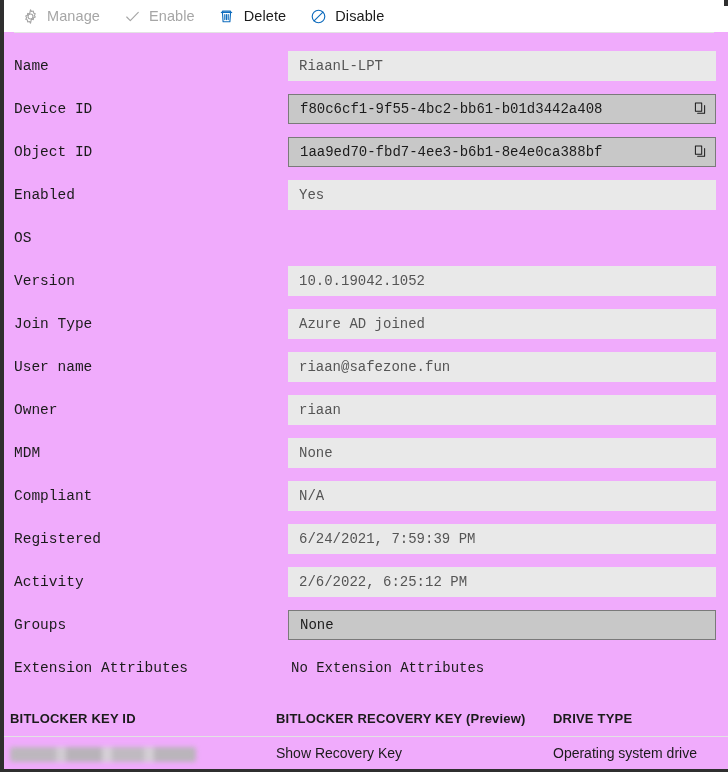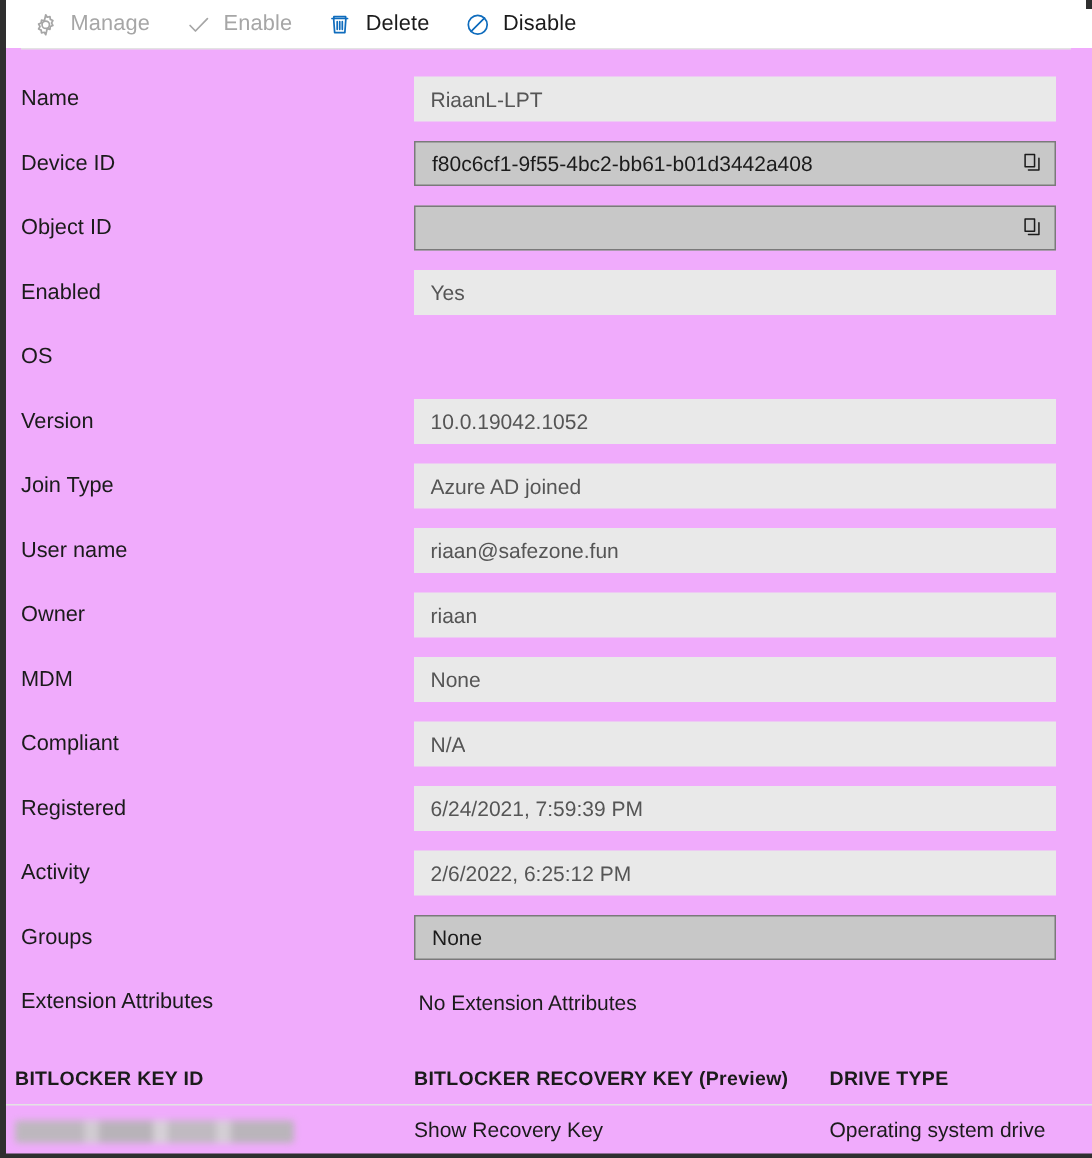--- a/index.html
+++ b/index.html
@@ -88,37 +88,38 @@
     width: 700px; height: 1px;
     background: #e3e3e3;
   }
 
   
   .form {
     position: absolute;
     left: 4px;
     top: 44px;
     width: 724px;
+    font-family: Liberation Mono, monospace;
   }
   .row {
     position: relative;
     height: 43px;
     display: flex;
     align-items: center;
   }
   .row .label {
     position: absolute;
     left: 10px;
     font-size: 14.5px;
     color: #1b1b1b;
     white-space: nowrap;
   }
   .row .valuebox {
     position: absolute;
-    left: 272px;
+    left: 284px;
     width: 428px;
     height: 30px;
     box-sizing: border-box;
     display: flex;
     align-items: center;
     padding-left: 11px;
     font-size: 14px;
   }
   
   .valuebox.readonly {
@@ -279,20 +280,21 @@
             <svg viewBox="0 0 20 20" width="15" height="15" stroke-width="1.35" stroke-linecap="round" stroke-linejoin="round">
               <rect x="3.2" y="2.6" width="8.4" height="11"></rect>
               <path d="M6.2 16.4h9.3V5.9"></path>
             </svg>
           </span>
         </div>
       </div>
       <div class="row">
         <div class="label">Object ID</div>
         <div class="valuebox copyable">
+          <span class="vtext">1aa9ed70-fbd7-4ee3-b6b1-8e4e0ca388bf</span>
           <span class="copy-btn">
             <svg viewBox="0 0 20 20" width="15" height="15" stroke-width="1.35" stroke-linecap="round" stroke-linejoin="round">
               <rect x="3.2" y="2.6" width="8.4" height="11"></rect>
               <path d="M6.2 16.4h9.3V5.9"></path>
             </svg>
           </span>
         </div>
       </div>
       <div class="row">
         <div class="label">Enabled</div>

